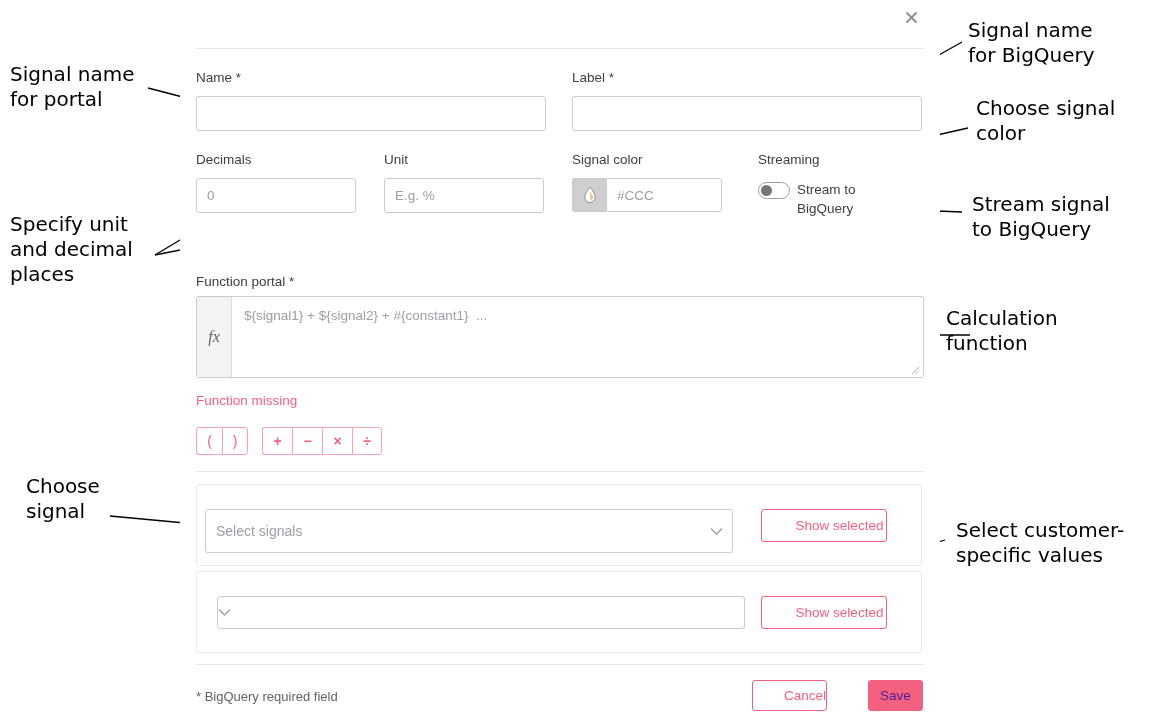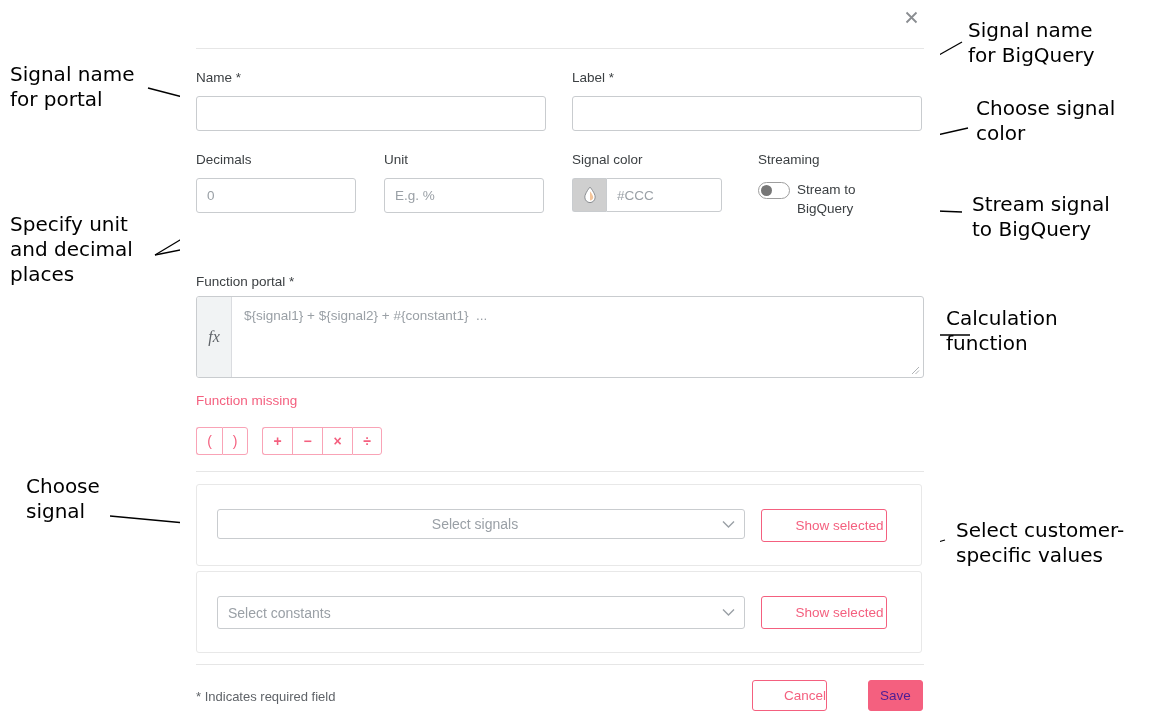--- a/index.html
+++ b/index.html
@@ -340,38 +340,37 @@
   <div class="op-group" style="left:82px; top:427px;">
     <div class="op-btn">+</div>
     <div class="op-btn">−</div>
     <div class="op-btn">×</div>
     <div class="op-btn">÷</div>
   </div>
 
   <div class="hr" style="top:471px;"></div>
 
   <div class="card" style="left:16px; top:484px; width:726px; height:82px;">
-    <div class="sel" style="left:20px; top:24px; width:528px; height:30px;text-align:center;">
+    <div class="sel" style="left:8px; top:24px; width:528px; height:44px;">
       <div class="sel-text">Select signals</div>
       <svg class="chev" width="13" height="9" viewBox="0 0 13 9">
         <path d="M1,1.5 L6.5,7 L12,1.5" stroke="#9aa0a6" stroke-width="1.4" fill="none"></path>
       </svg>
     </div>
     <div class="btn-outline" style="left:564px; top:24px; width:126px; height:33px;">Show selected</div>
   </div>
 
   <div class="card" style="left:16px; top:571px; width:726px; height:82px;">
     <div class="sel" style="left:20px; top:24px; width:528px; height:33px;">
-      <div class="sel-text">Select constants</div>
       <svg class="chev" width="13" height="9" viewBox="0 0 13 9">
         <path d="M1,1.5 L6.5,7 L12,1.5" stroke="#9aa0a6" stroke-width="1.4" fill="none"></path>
       </svg>
     </div>
     <div class="btn-outline" style="left:564px; top:24px; width:126px; height:33px;">Show selected</div>
   </div>
 
   <div class="hr" style="top:664px;"></div>
 
-  <div class="foot-note" style="left:16px; top:689px;">* Indicates required field</div>
+  <div class="foot-note" style="left:16px; top:689px;">* BigQuery required field</div>
   <div class="btn-outline" style="left:572px; top:680px; width:75px; height:31px;">Cancel</div>
   <div class="btn-solid" style="left:688px; top:680px; width:55px; height:31px;">Save</div>
 
 </div>
 
 </body></html>

